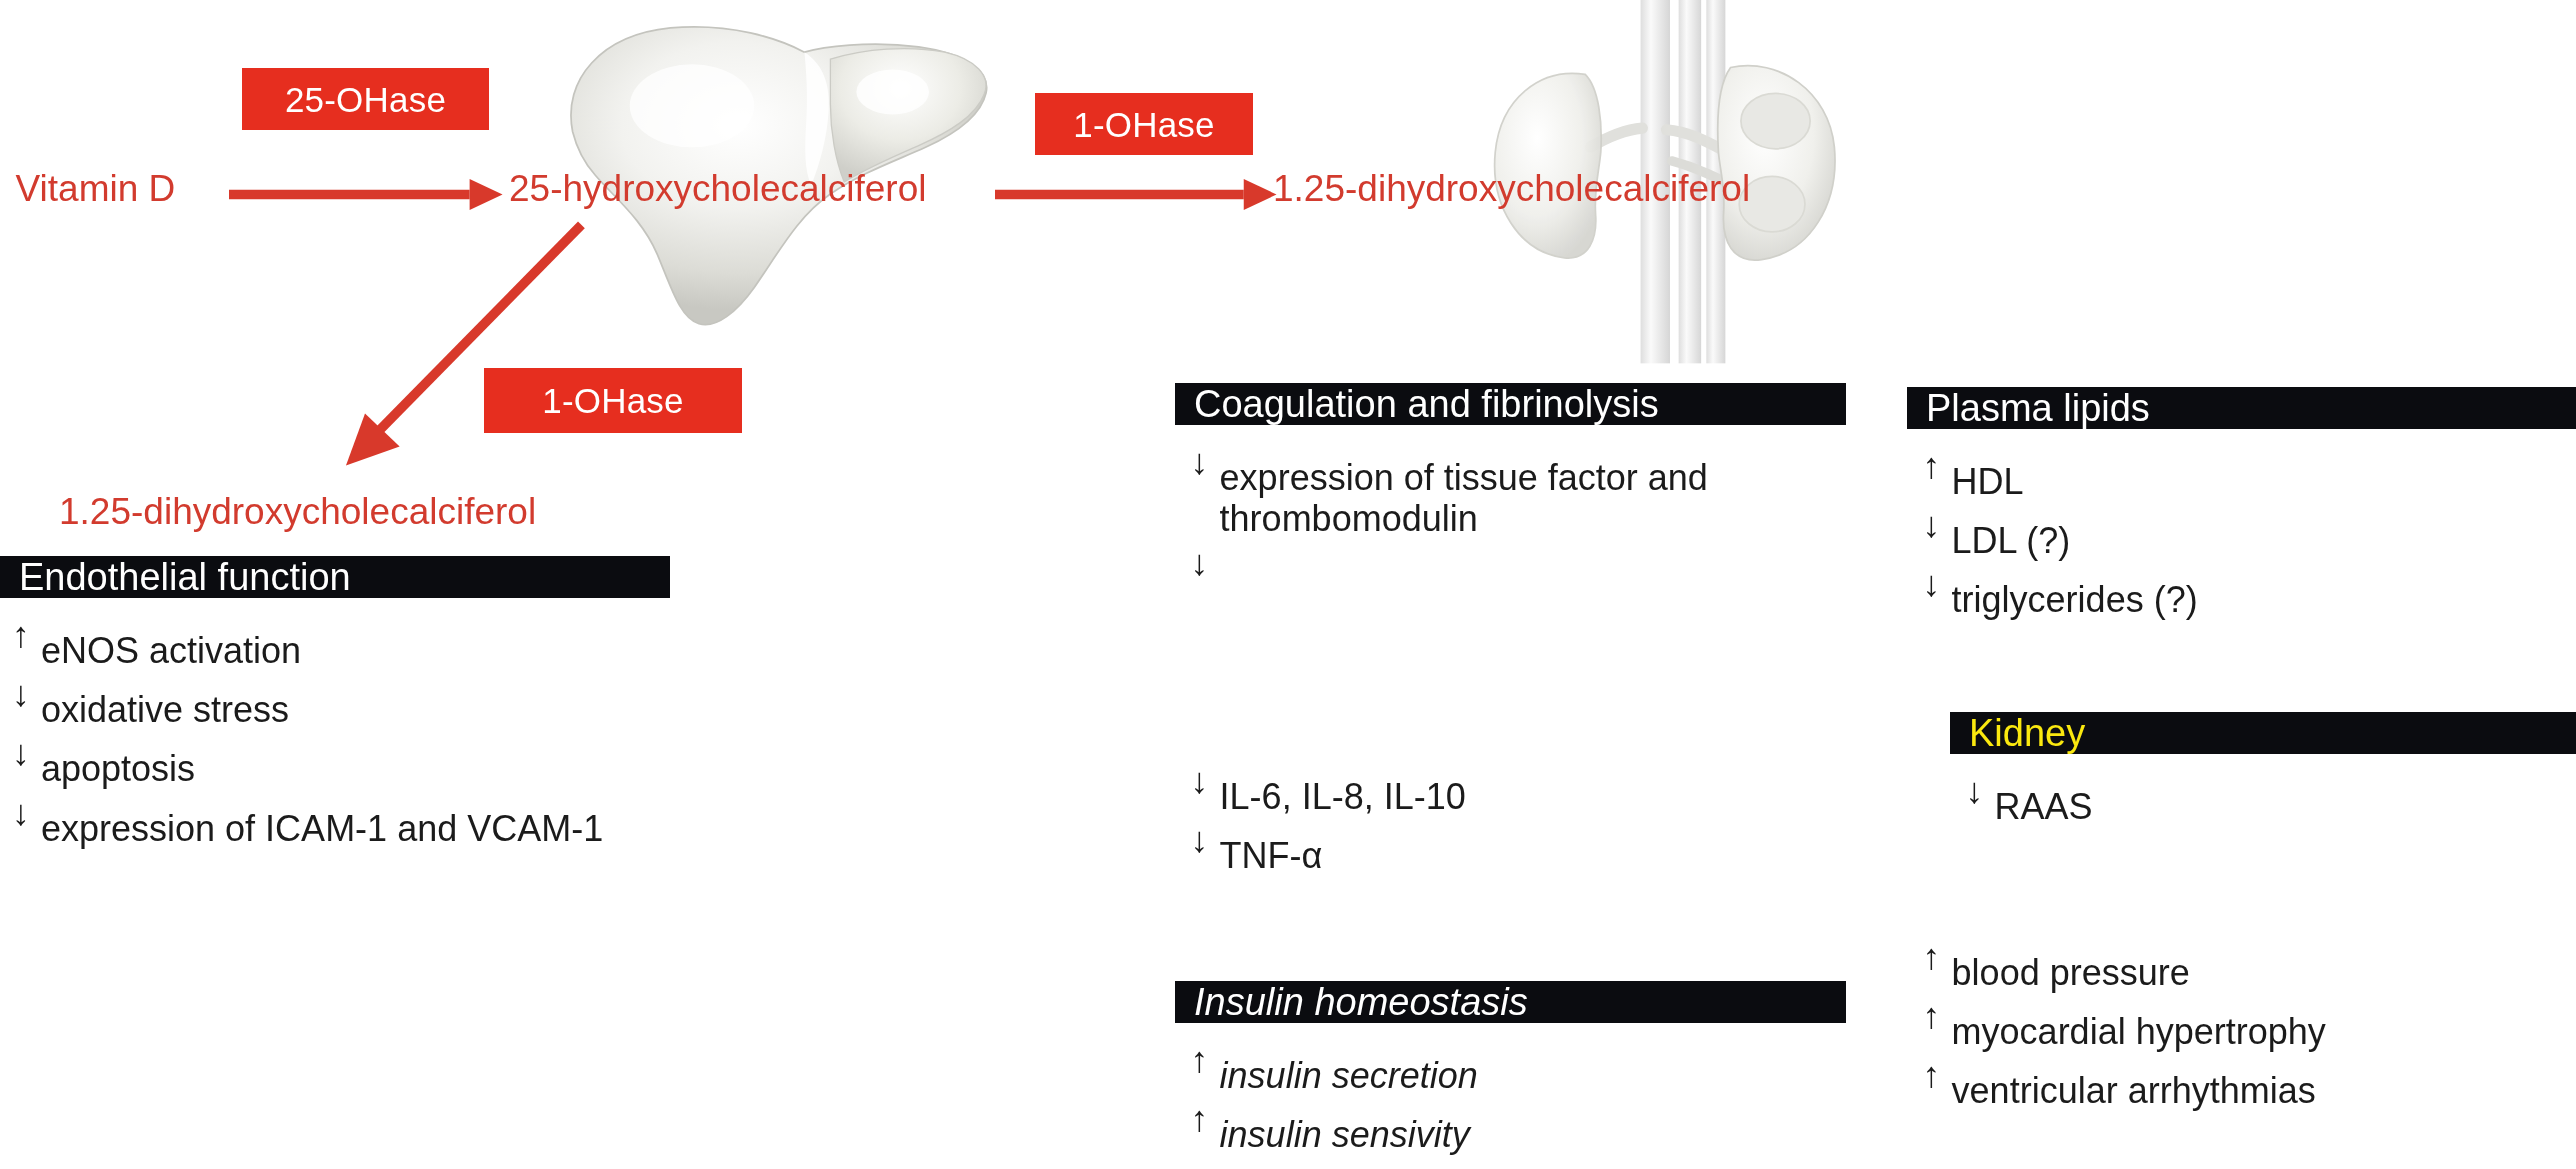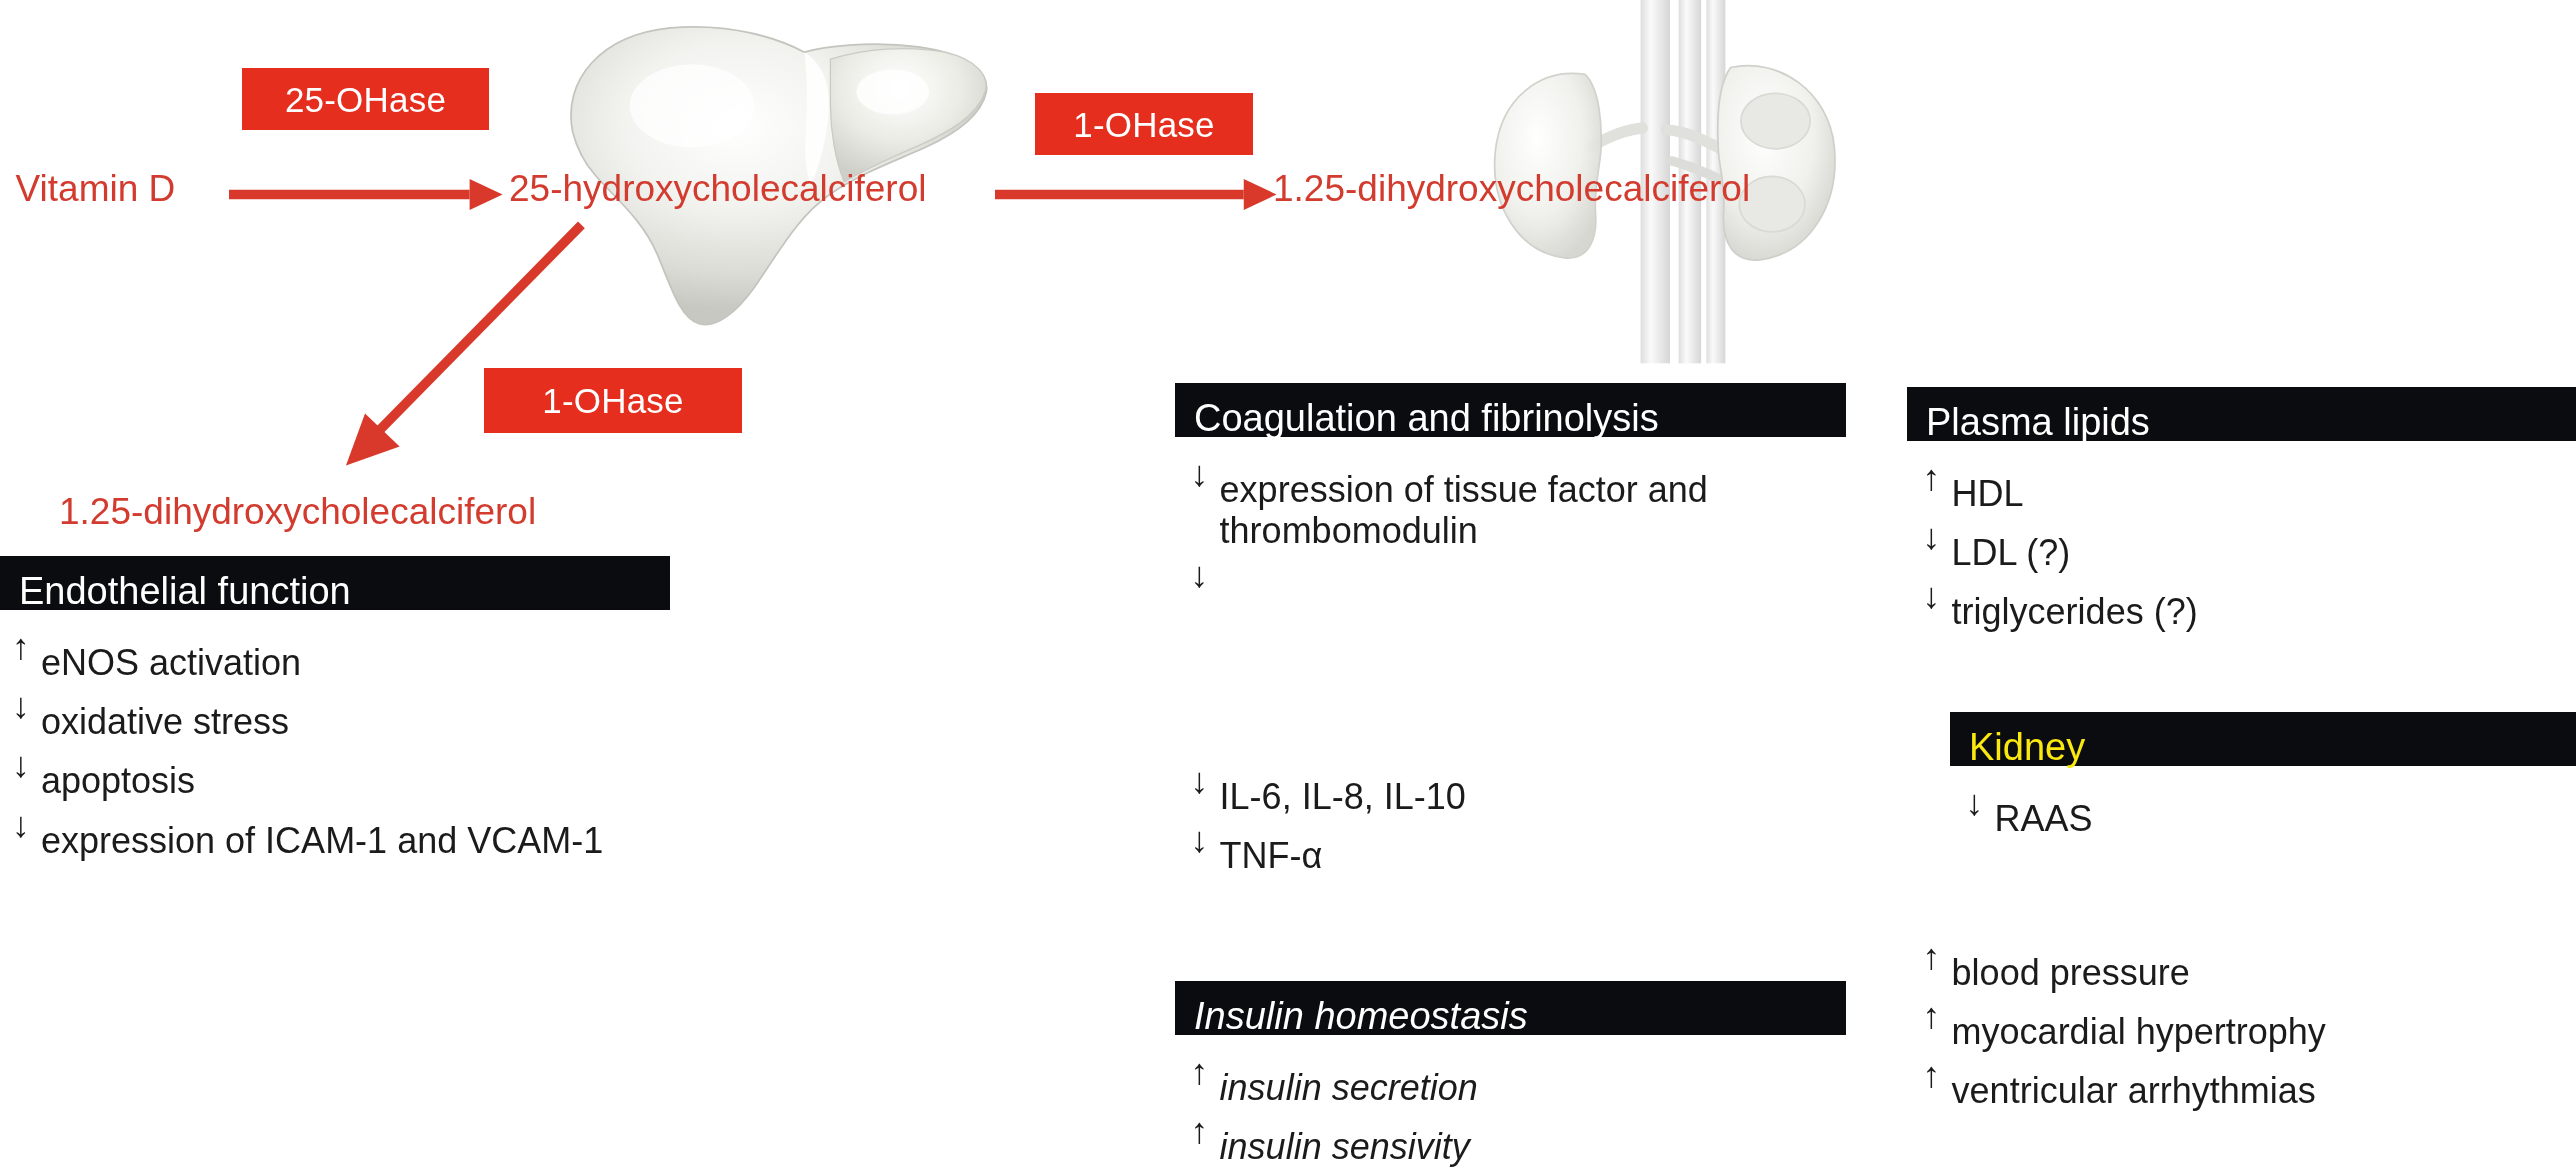--- a/index.html
+++ b/index.html
@@ -45,23 +45,23 @@
     font-size: 37px;
     line-height: 1;
     white-space: nowrap;
   }
   .arrow-svg { position: absolute; overflow: visible; }
 
   
   .panel { position: absolute; }
   .panel-bar {
     background: #0b0c10;
-    height: 54px;
+    height: 42px;
     display: flex;
-    align-items: flex-end;
+    align-items: center;
     padding-left: 19px;
     box-sizing: border-box;
   }
   .panel-bar .bar-title {
     color: #ffffff;
     font-size: 38px;
     line-height: 1;
     white-space: nowrap;
   }
   .panel-bar.accent .bar-title { color: var(--yellow); }

